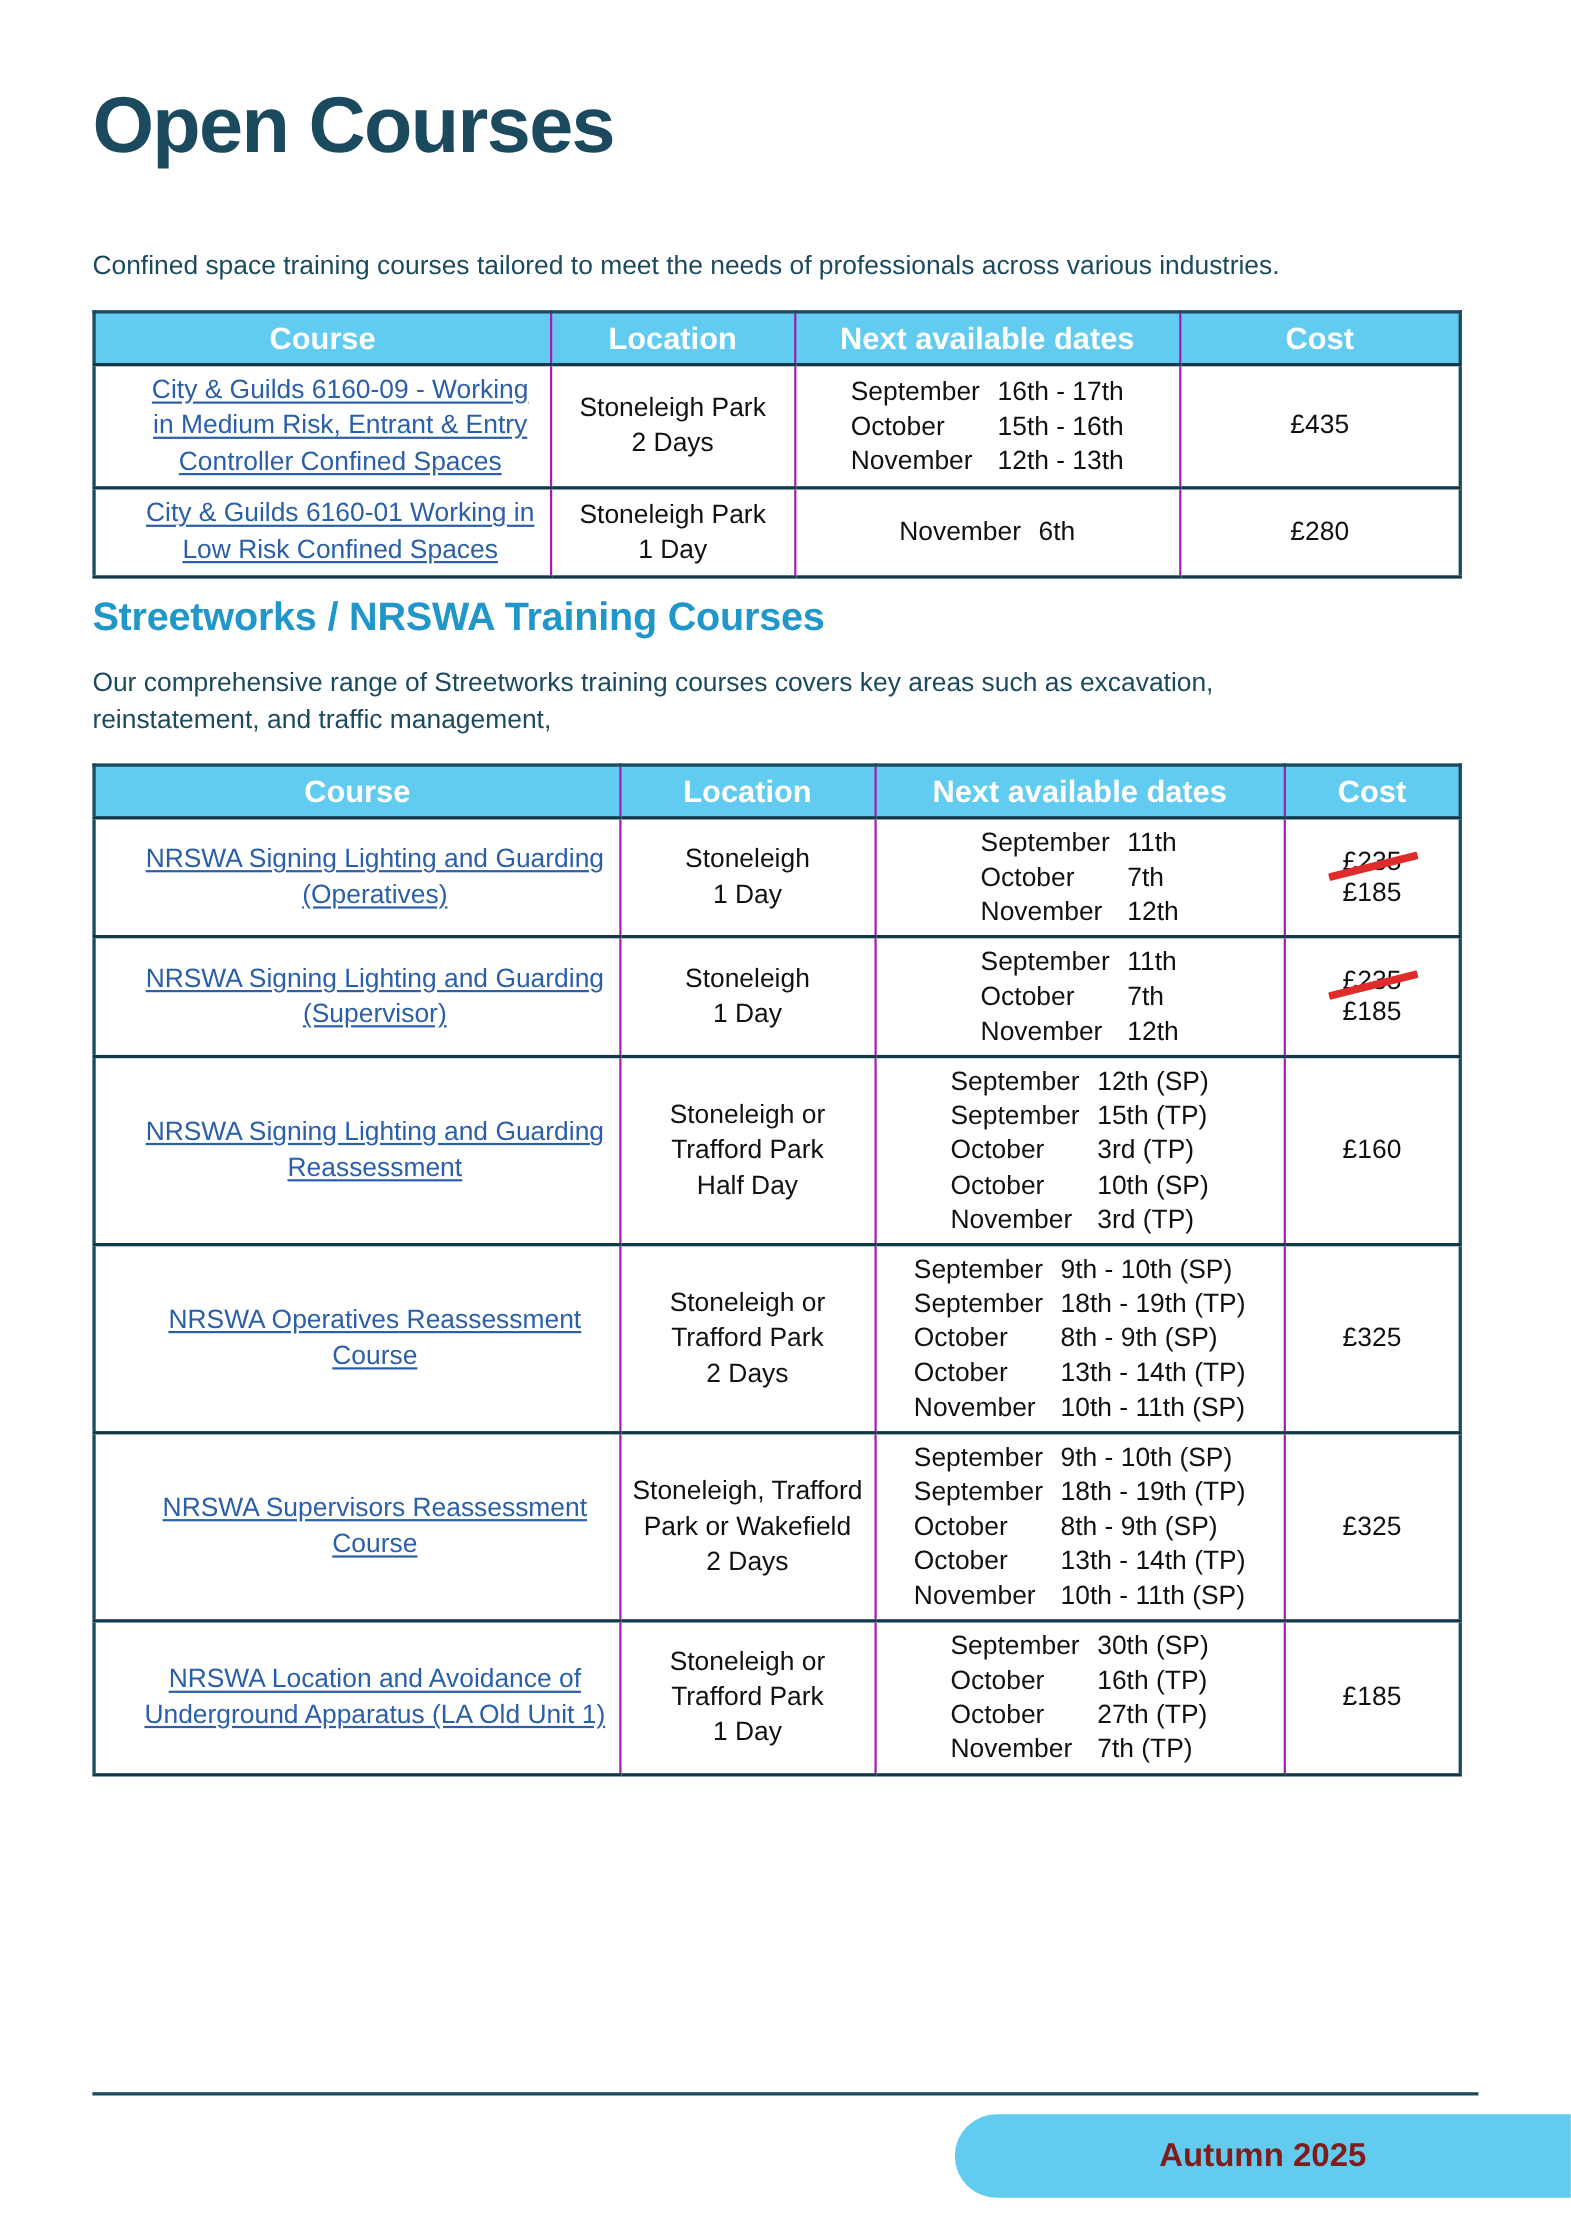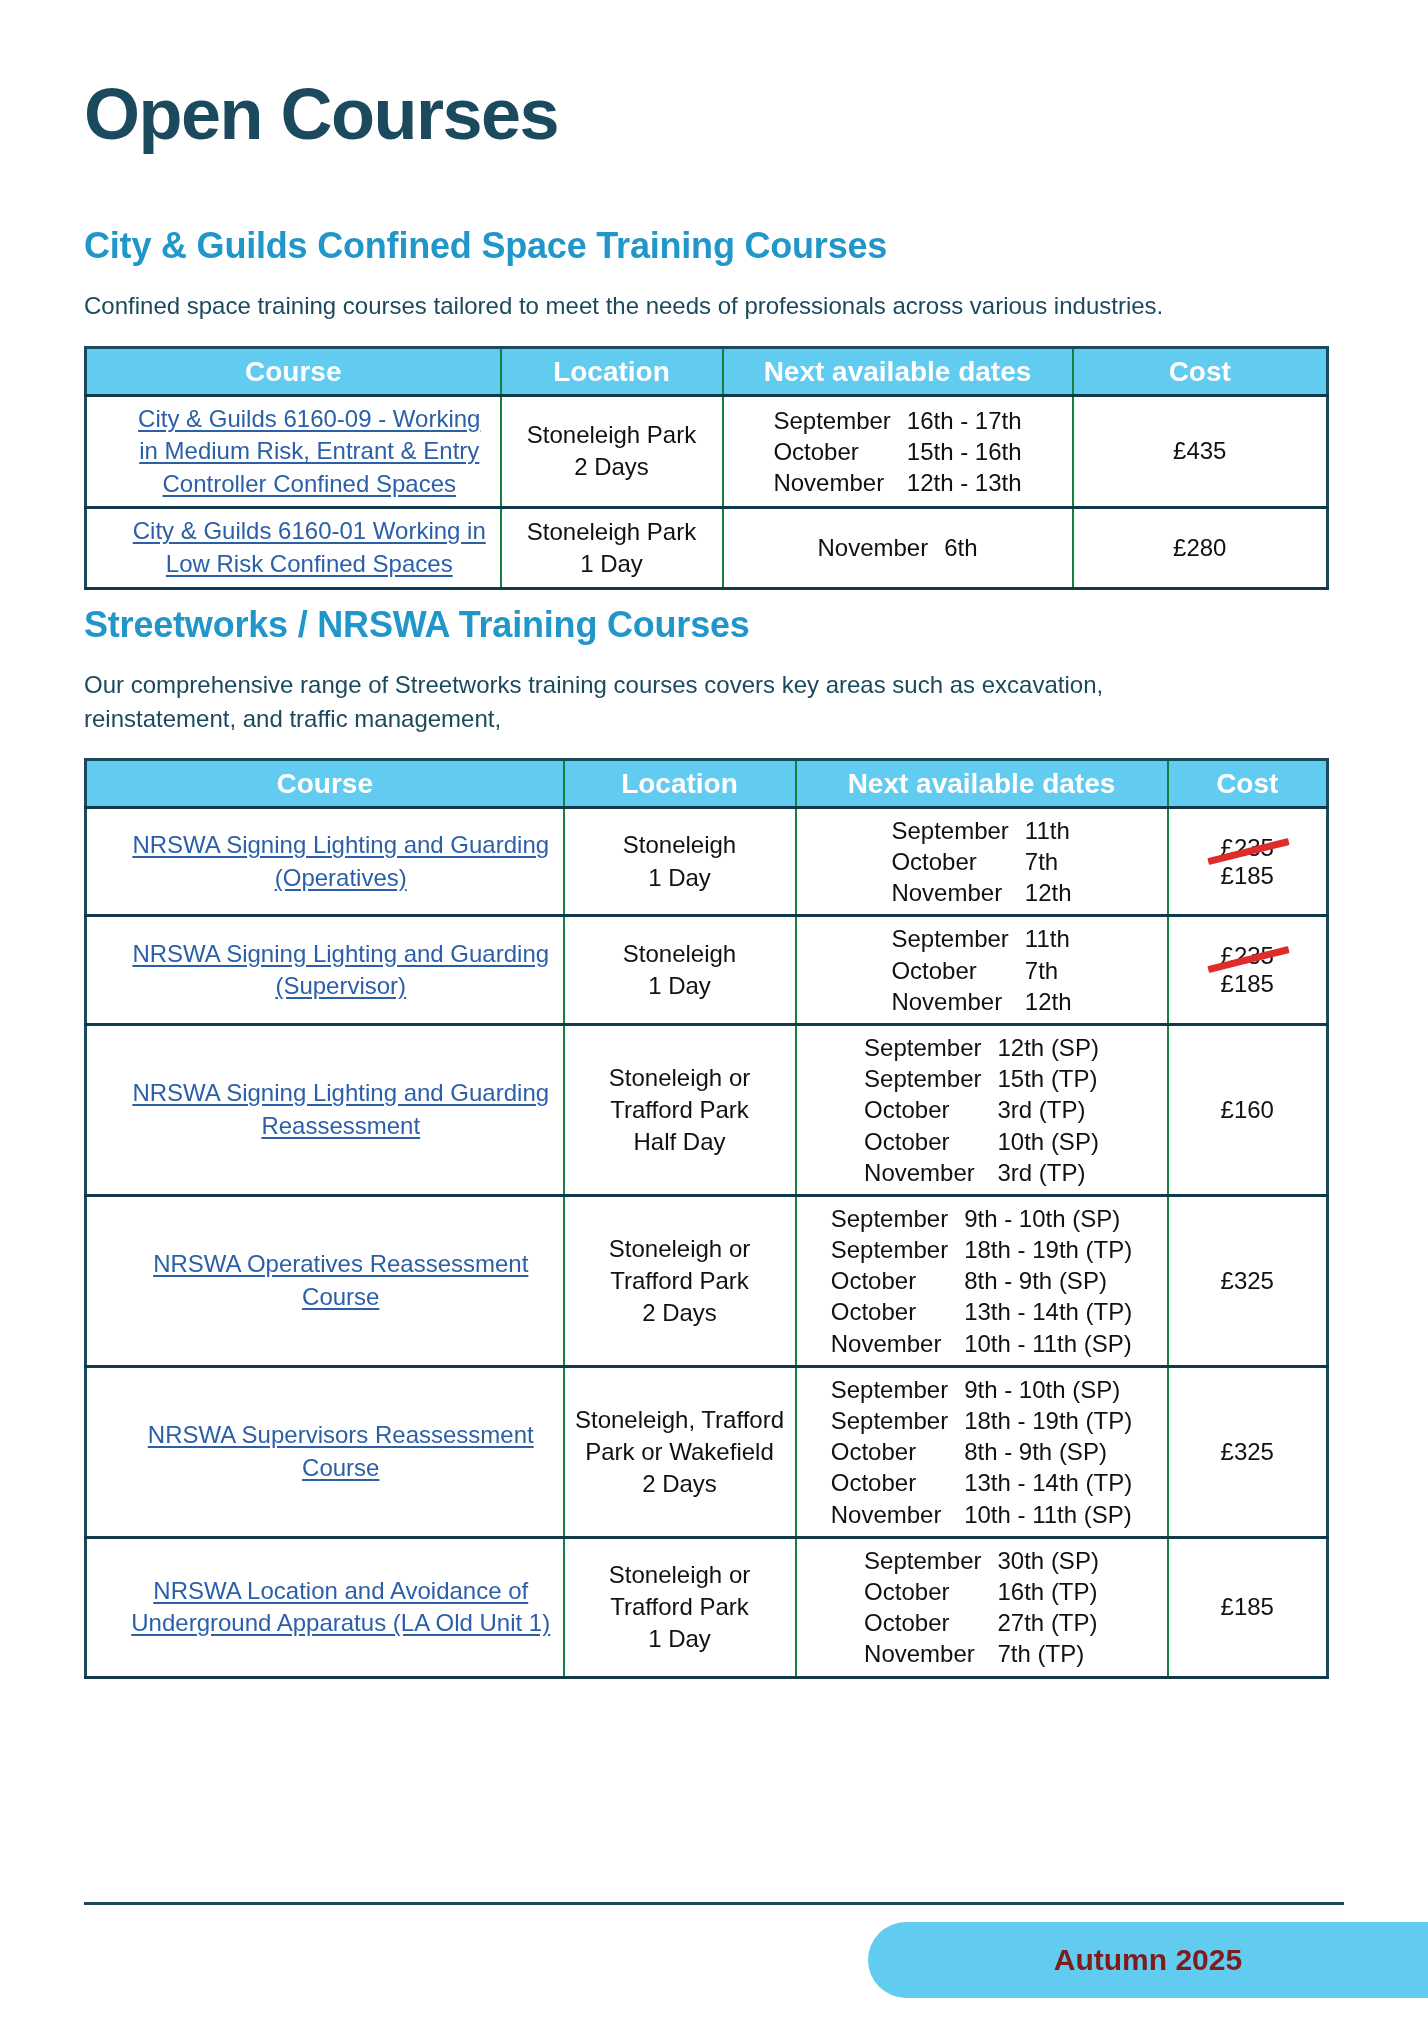--- a/index.html
+++ b/index.html
@@ -52,21 +52,21 @@
 
   
   table.courses {
     border-collapse: collapse;
     width: 1242px;
     table-layout: fixed;
     border: 3px solid #1b4a5e;
   }
   table.courses th,
   table.courses td {
-    border: 2px solid #15803d;
+    border: 2px solid #a21caf;
     vertical-align: middle;
     padding: 6px 8px;
   }
   table.courses thead th {
     background: #62cbf0;
     color: #ffffff;
     font-size: 28px;
     font-weight: 700;
     text-align: center;
     line-height: 1.18;
@@ -204,21 +204,20 @@
   }
 </style>
 </head>
 <body>
 
 <div class="page">
 
   <h1 class="main-title">Open Courses</h1>
 
   <div>
-    <h2 class="section-heading">City &amp; Guilds Confined Space Training Courses</h2>
     <p class="section-intro">Confined space training courses tailored to meet the needs of professionals across various industries.</p>
     <table class="courses t1">
       <colgroup>
           <col class="c1">
           <col class="c2">
           <col class="c3">
           <col class="c4">
         </colgroup>
       <thead>
         <tr>

